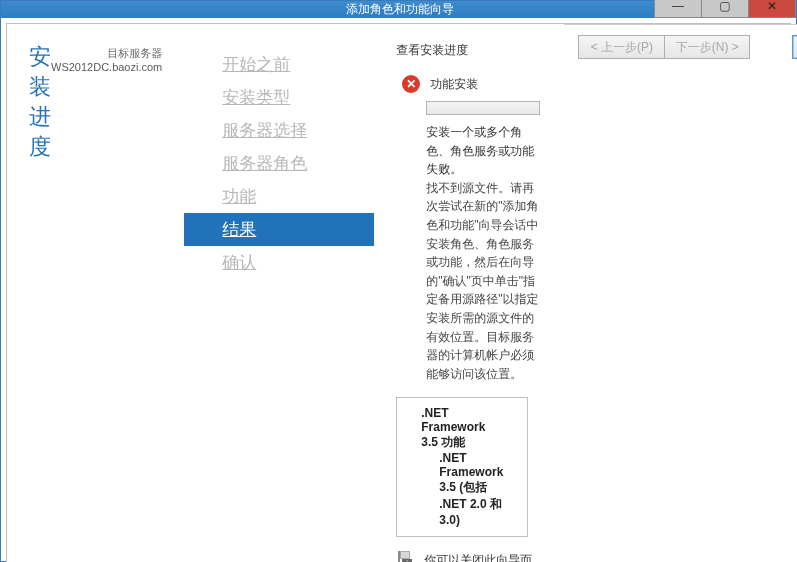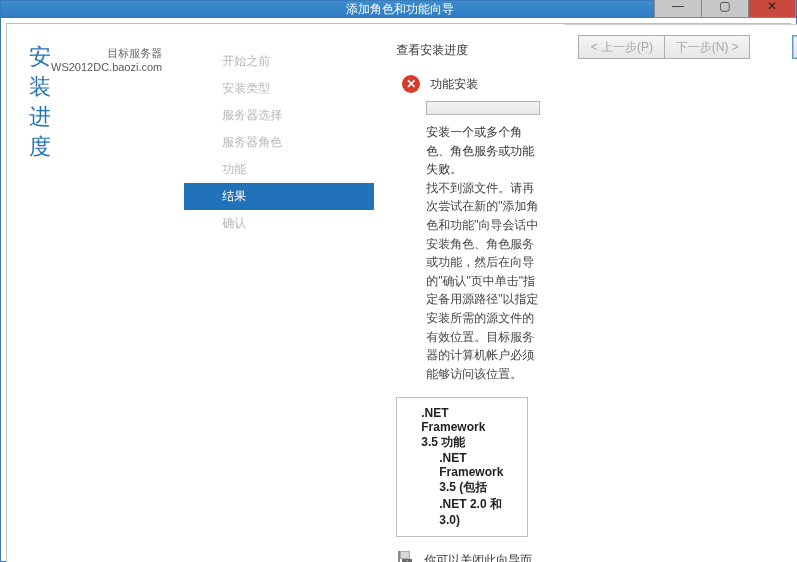--- a/index.html
+++ b/index.html
@@ -81,22 +81,23 @@
     flex: 1;
     padding: 18px 0 0 0;
     min-height: 0;
   }
   .sidebar {
     width: 190px;
     padding-top: 6px;
   }
   .step {
     padding: 5px 0 5px 38px;
-    font-size: 12px;
+    font-size: 17px;
     color: #b7b7b7;
+    text-decoration: underline;
   }
   .step.active {
     background: #2272b9;
     color: #fff;
   }
   .content {
     flex: 1;
     padding: 0 24px 0 22px;
     display: flex;
     flex-direction: column;

